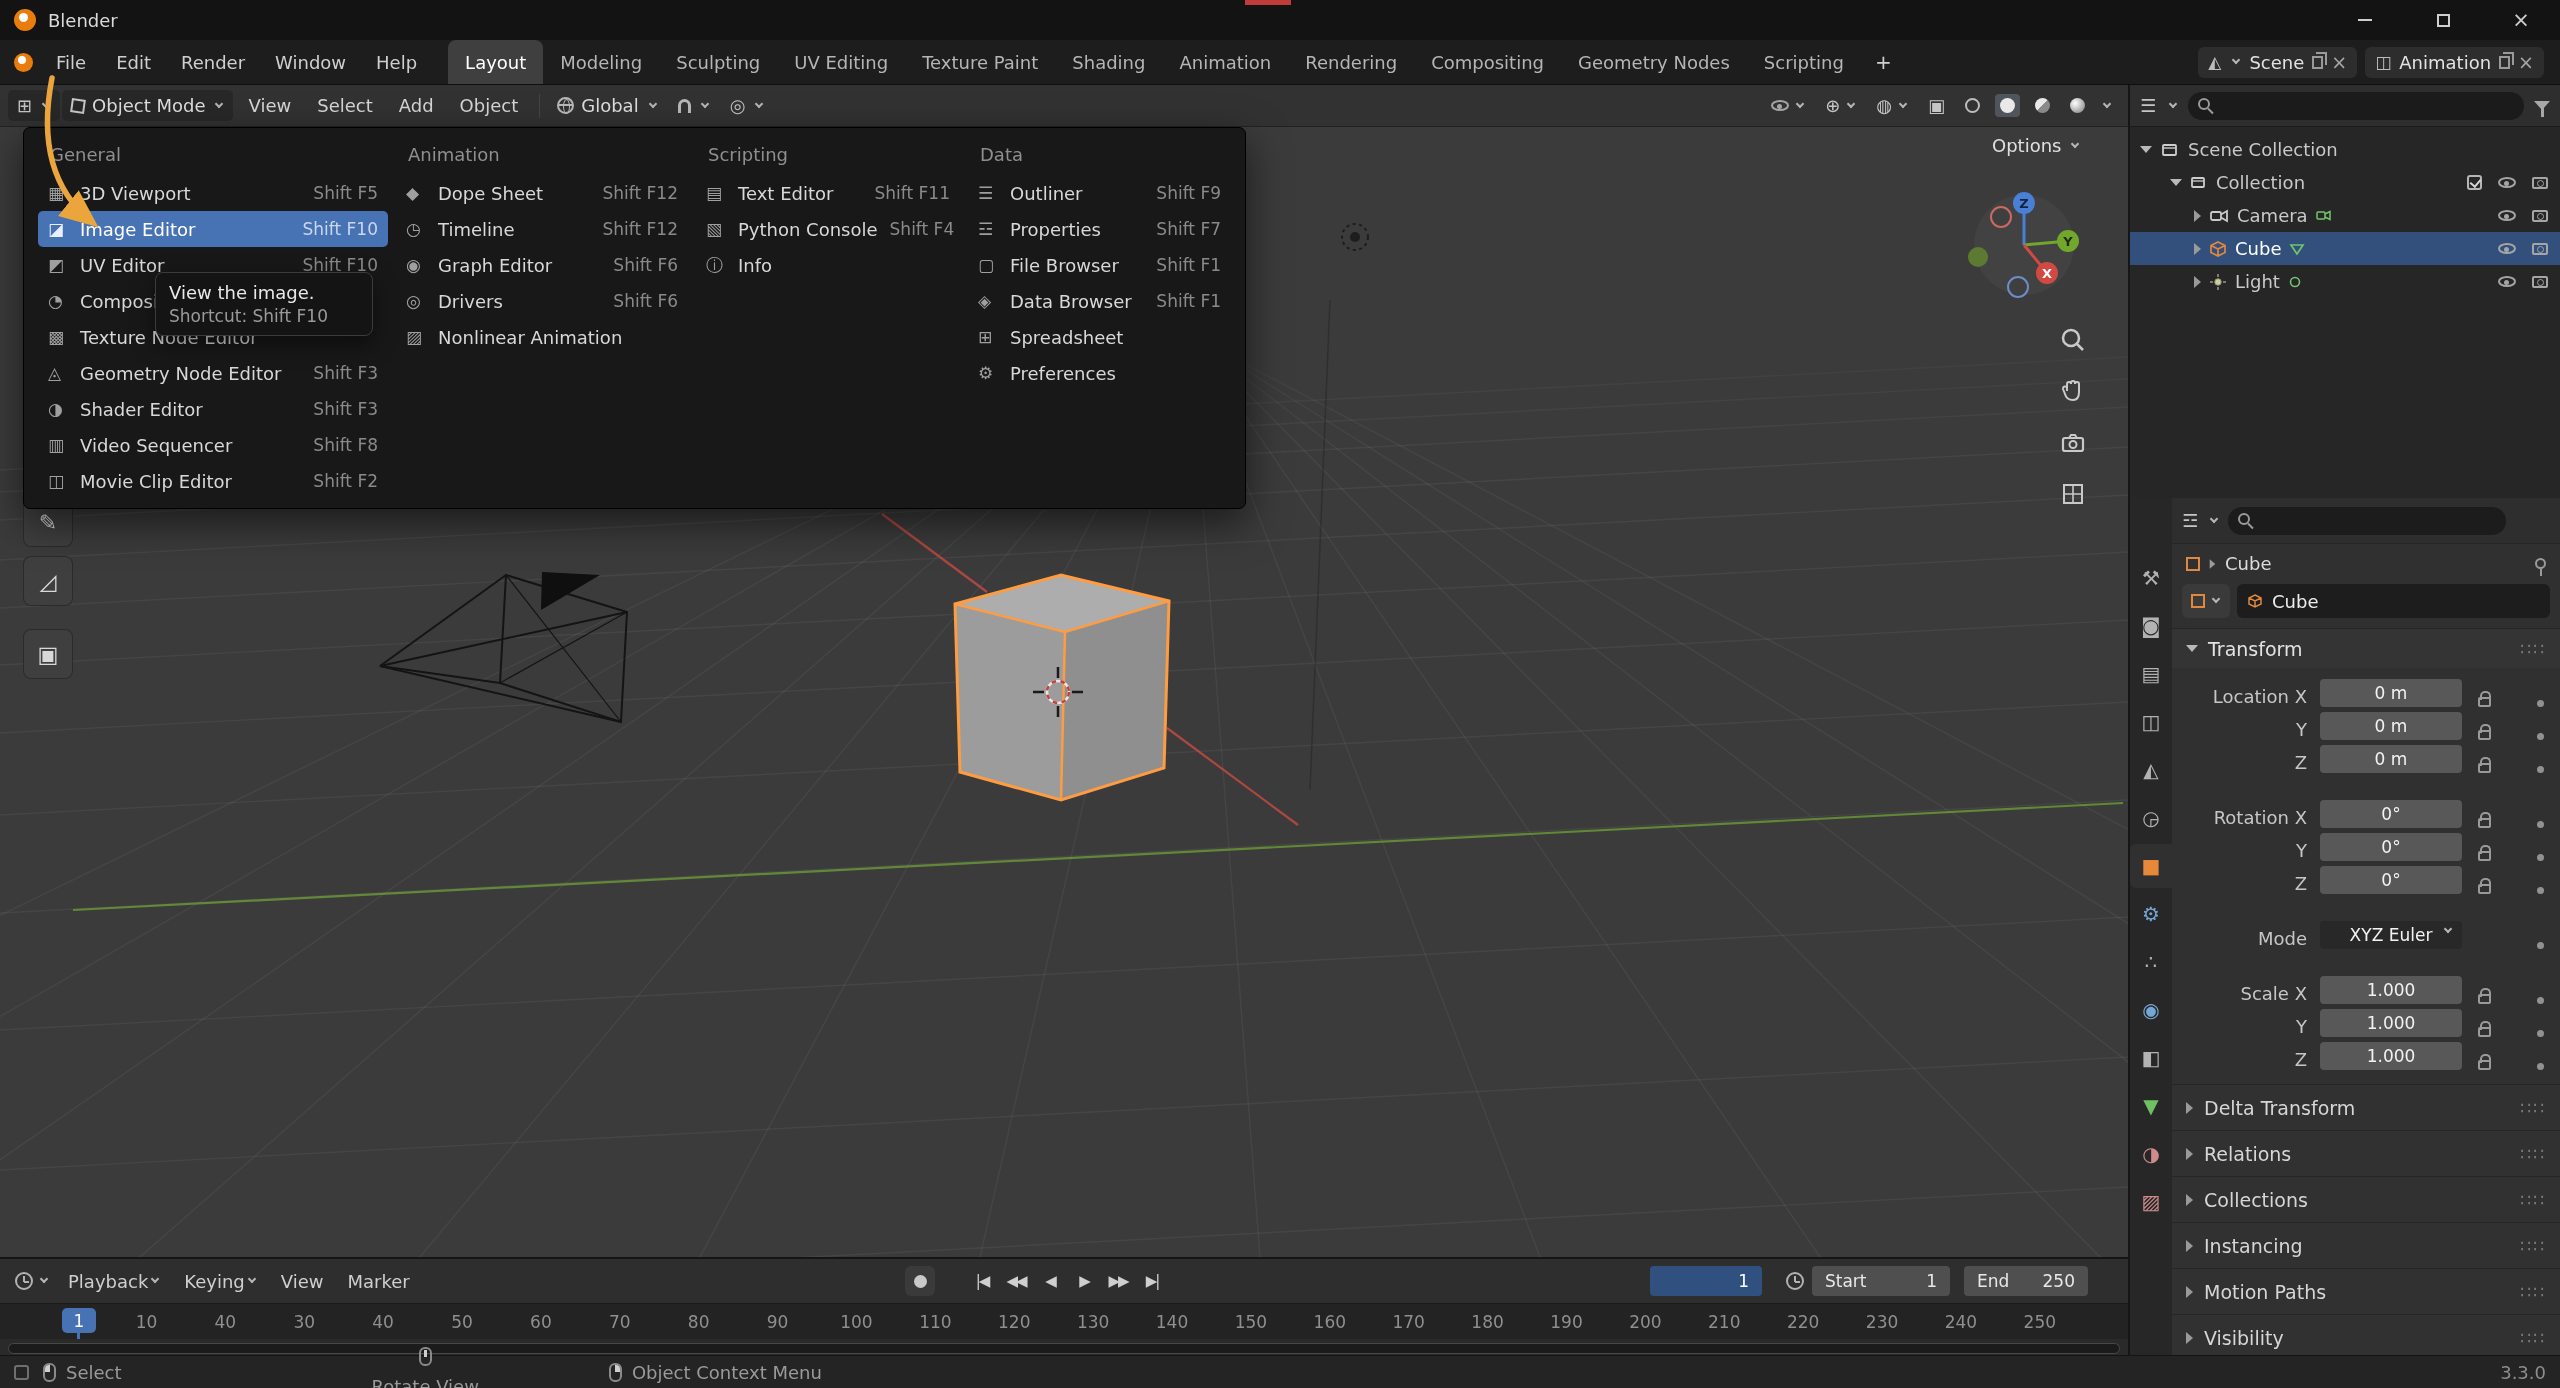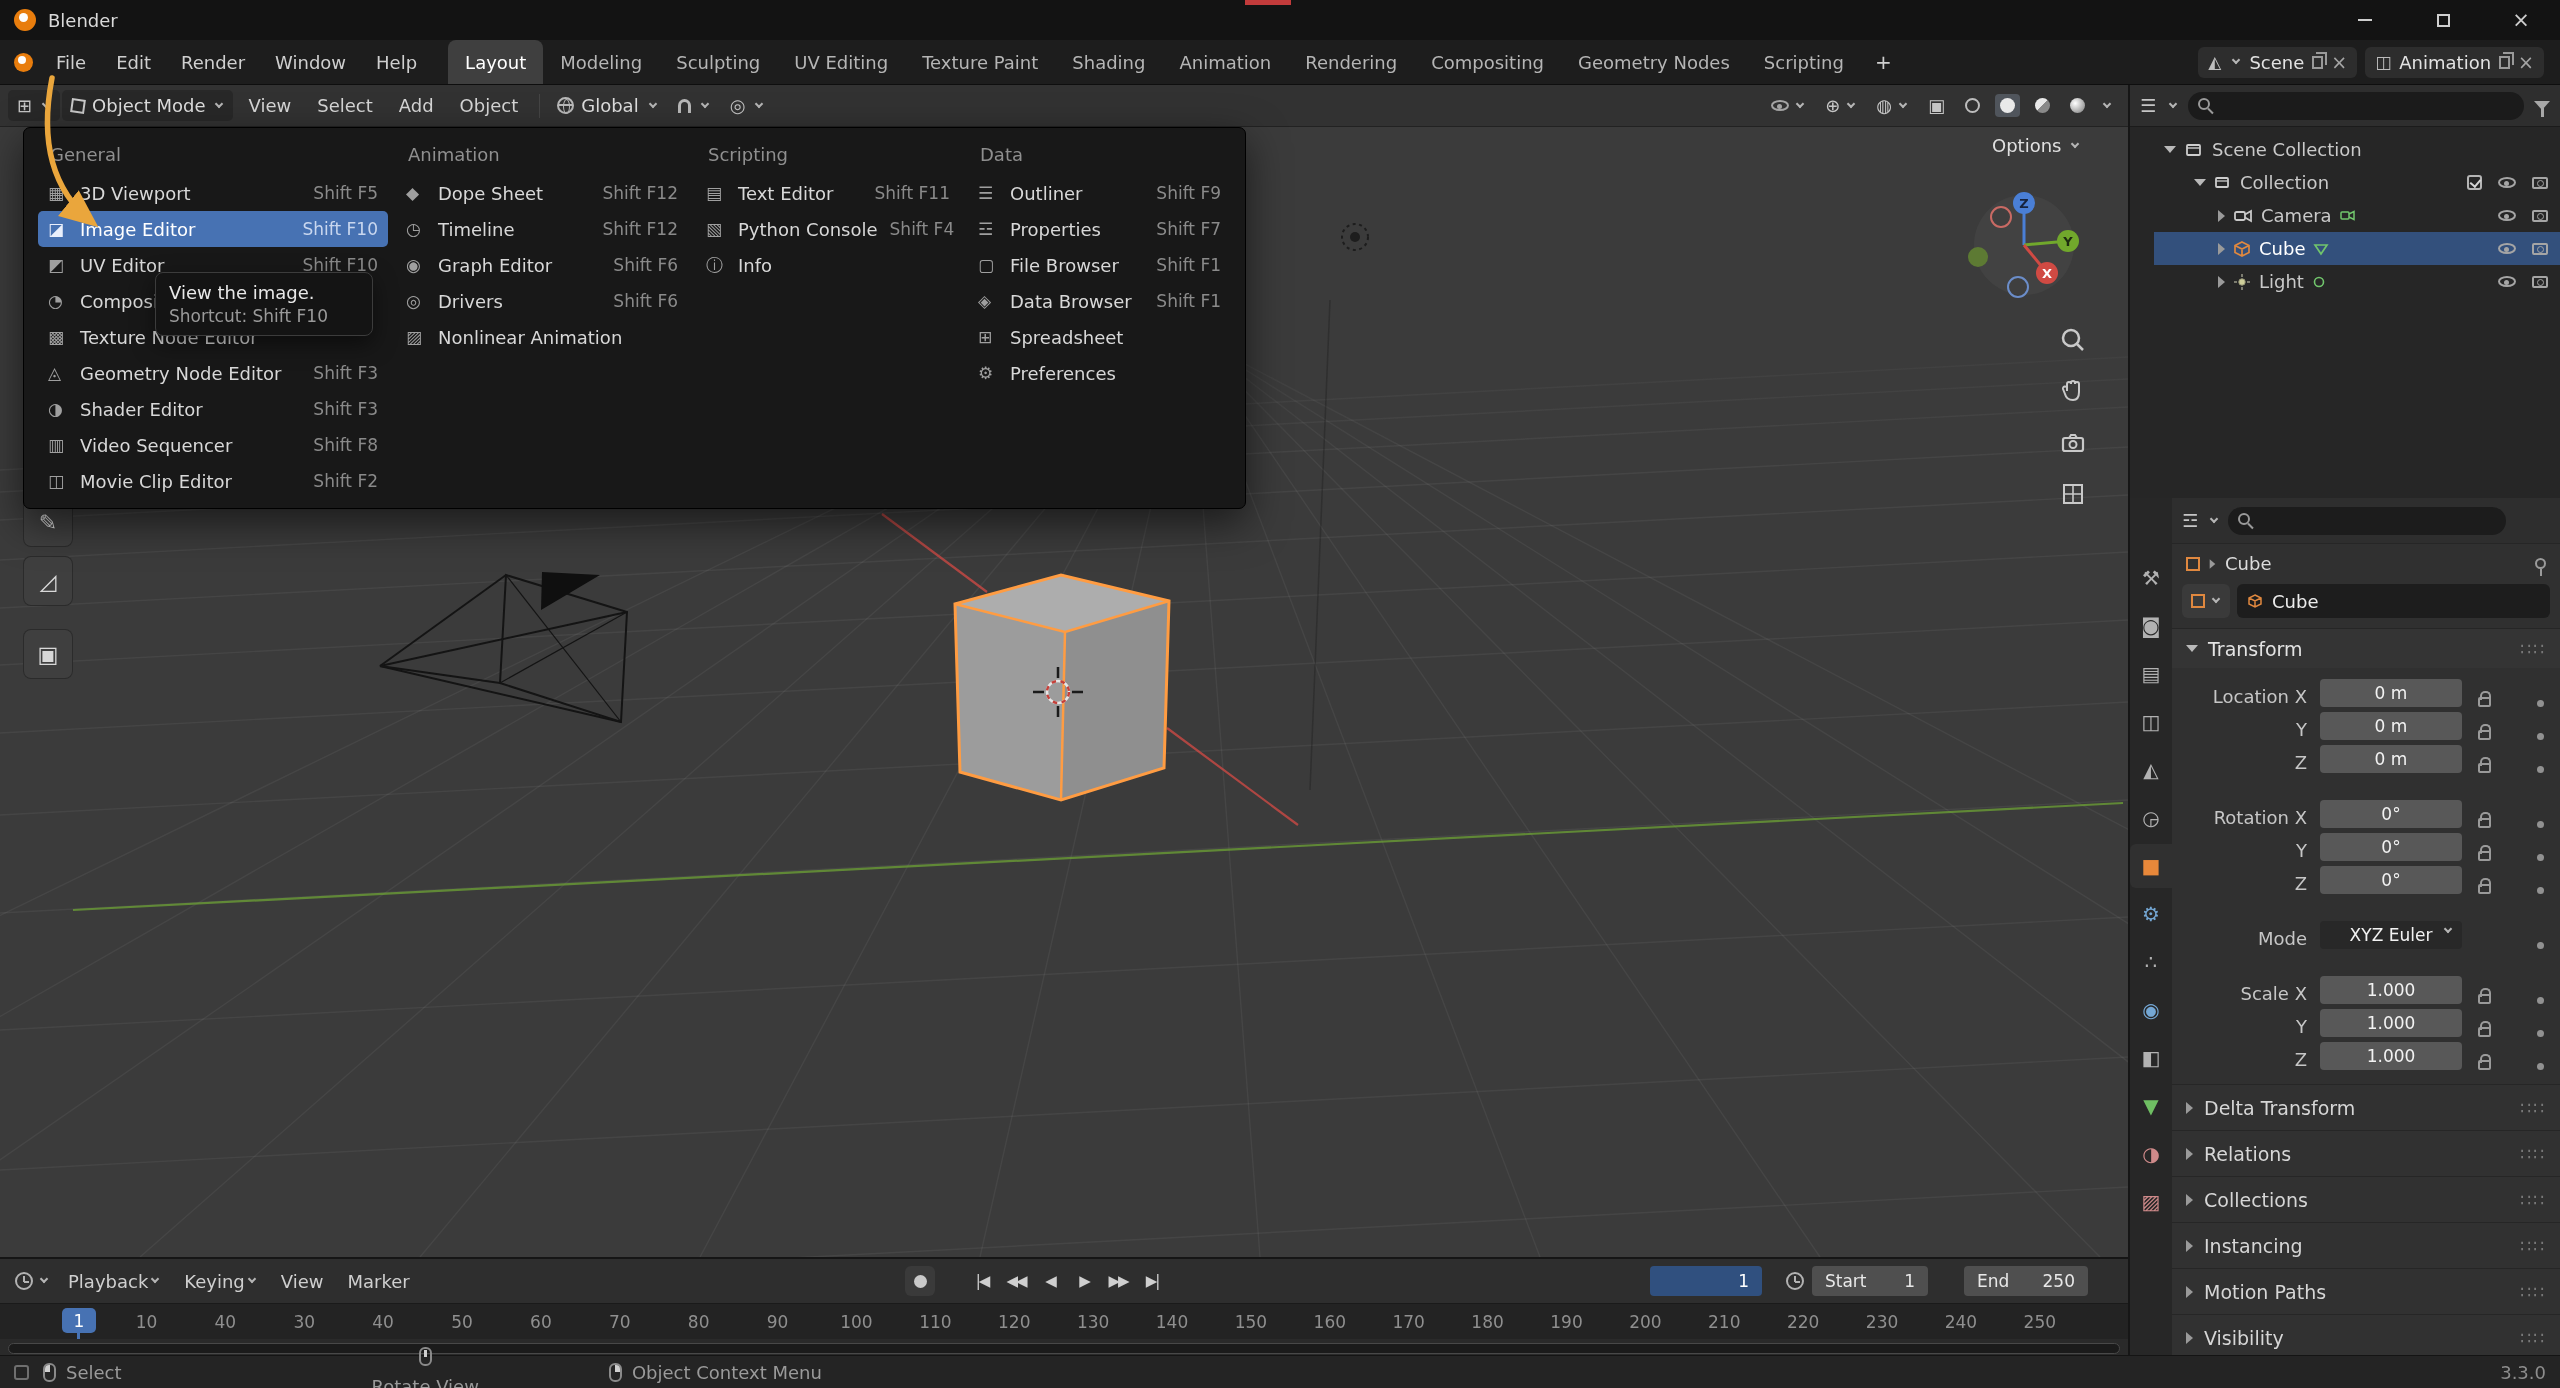--- a/index.html
+++ b/index.html
@@ -121,21 +121,21 @@
   .tooltip{position:absolute;left:155px;top:272px;width:218px;background:#141414;border:1px solid #3c3c3c;border-radius:8px;
            padding:9px 13px;z-index:30;box-shadow:0 8px 22px rgba(0,0,0,.5);}
   .tt-1{font-size:18px;color:#e8e8e8;}
   .tt-2{font-size:17px;color:#9a9a9a;margin-top:3px;}
   .anno-arrow{position:absolute;left:0;top:40px;z-index:40;pointer-events:none;}
 
   
   .outliner{position:absolute;left:2128px;top:85px;width:432px;height:413px;background:#262626;border-left:2px solid #161616;}
   .ol-header{height:42px;background:#2e2e2e;display:flex;align-items:center;gap:10px;padding:0 10px;border-bottom:1px solid #1b1b1b;}
   .ol-search{flex:1;height:28px;background:#1b1b1b;border-radius:14px;display:flex;align-items:center;padding:0 10px;}
-  .ol-rows{padding-top:6px;padding-left:24px;}
+  .ol-rows{padding-top:6px;}
   .ol-row{height:33px;display:flex;align-items:center;gap:8px;padding:0 12px 0 10px;font-size:18px;color:#c9c9c9;}
   .ol-row .ind1{width:22px;flex:none;}
   .ol-row .ind2{width:46px;flex:none;}
   .ol-row.selected{background:#33507c;color:#fff;}
   .ol-toggles{margin-left:auto;display:flex;align-items:center;gap:16px;}
 
   
   .props{position:absolute;left:2128px;top:498px;width:432px;height:857px;background:#303030;border-left:2px solid #161616;display:flex;}
   .props-tabs{width:42px;background:#272727;display:flex;flex-direction:column;align-items:stretch;padding-top:58px;gap:4px;flex:none;}
   .ptab{height:44px;display:flex;align-items:center;justify-content:center;font-size:20px;}
@@ -165,21 +165,21 @@
   .tl-menu{display:flex;align-items:center;padding:0 12px;font-size:18px;color:#cfcfcf;}
   .tl-transport{position:absolute;left:905px;top:0;height:44px;display:flex;align-items:center;gap:8px;}
   .rec-btn{width:30px;height:30px;border-radius:6px;background:#3a3a3a;display:flex;align-items:center;justify-content:center;margin-right:22px;}
   .rec-btn::after{content:"";width:13px;height:13px;border-radius:50%;background:#c9c9c9;}
   .tp-btn{min-width:34px;height:30px;display:flex;align-items:center;justify-content:center;color:#cfcfcf;font-size:15px;letter-spacing:-2px;}
   .frame-field{position:absolute;left:1650px;top:7px;width:112px;height:30px;background:#30507f;border-radius:4px;
                display:flex;align-items:center;justify-content:flex-end;padding:0 13px;color:#fff;font-size:17px;}
   .tl-clock{position:absolute;left:1786px;top:13px;}
   .range-field{position:absolute;top:7px;height:30px;background:#4f4f4f;border-radius:4px;display:flex;align-items:center;
                justify-content:space-between;padding:0 13px;font-size:17px;color:#e8e8e8;}
-  .rf-start{left:1812px;width:116px;}
+  .rf-start{left:1812px;width:138px;}
   .rf-end{left:1964px;width:124px;}
   .tl-ruler{position:relative;height:36px;background:#232323;border-top:1px solid #1a1a1a;overflow:hidden;}
   .ruler-nums{position:absolute;left:107px;top:0;height:100%;display:flex;align-items:center;}
   .ruler-num{width:78.9px;text-align:center;font-size:17px;color:#8f8f8f;flex:none;}
   .cur-frame{position:absolute;left:62px;top:4px;width:34px;height:25px;background:#4772b3;border-radius:5px;color:#fff;
              font-size:17px;display:flex;align-items:center;justify-content:center;}
   .cur-frame::after{content:"";position:absolute;left:15px;top:25px;width:3px;height:10px;background:#4772b3;}
   .tl-scroll{height:18px;display:flex;align-items:center;padding:0 8px;background:#2a2a2a;}
   .scroll-handle{flex:1;height:11px;background:#1b1b1b;border:1px solid #484848;border-radius:6px;}
 

